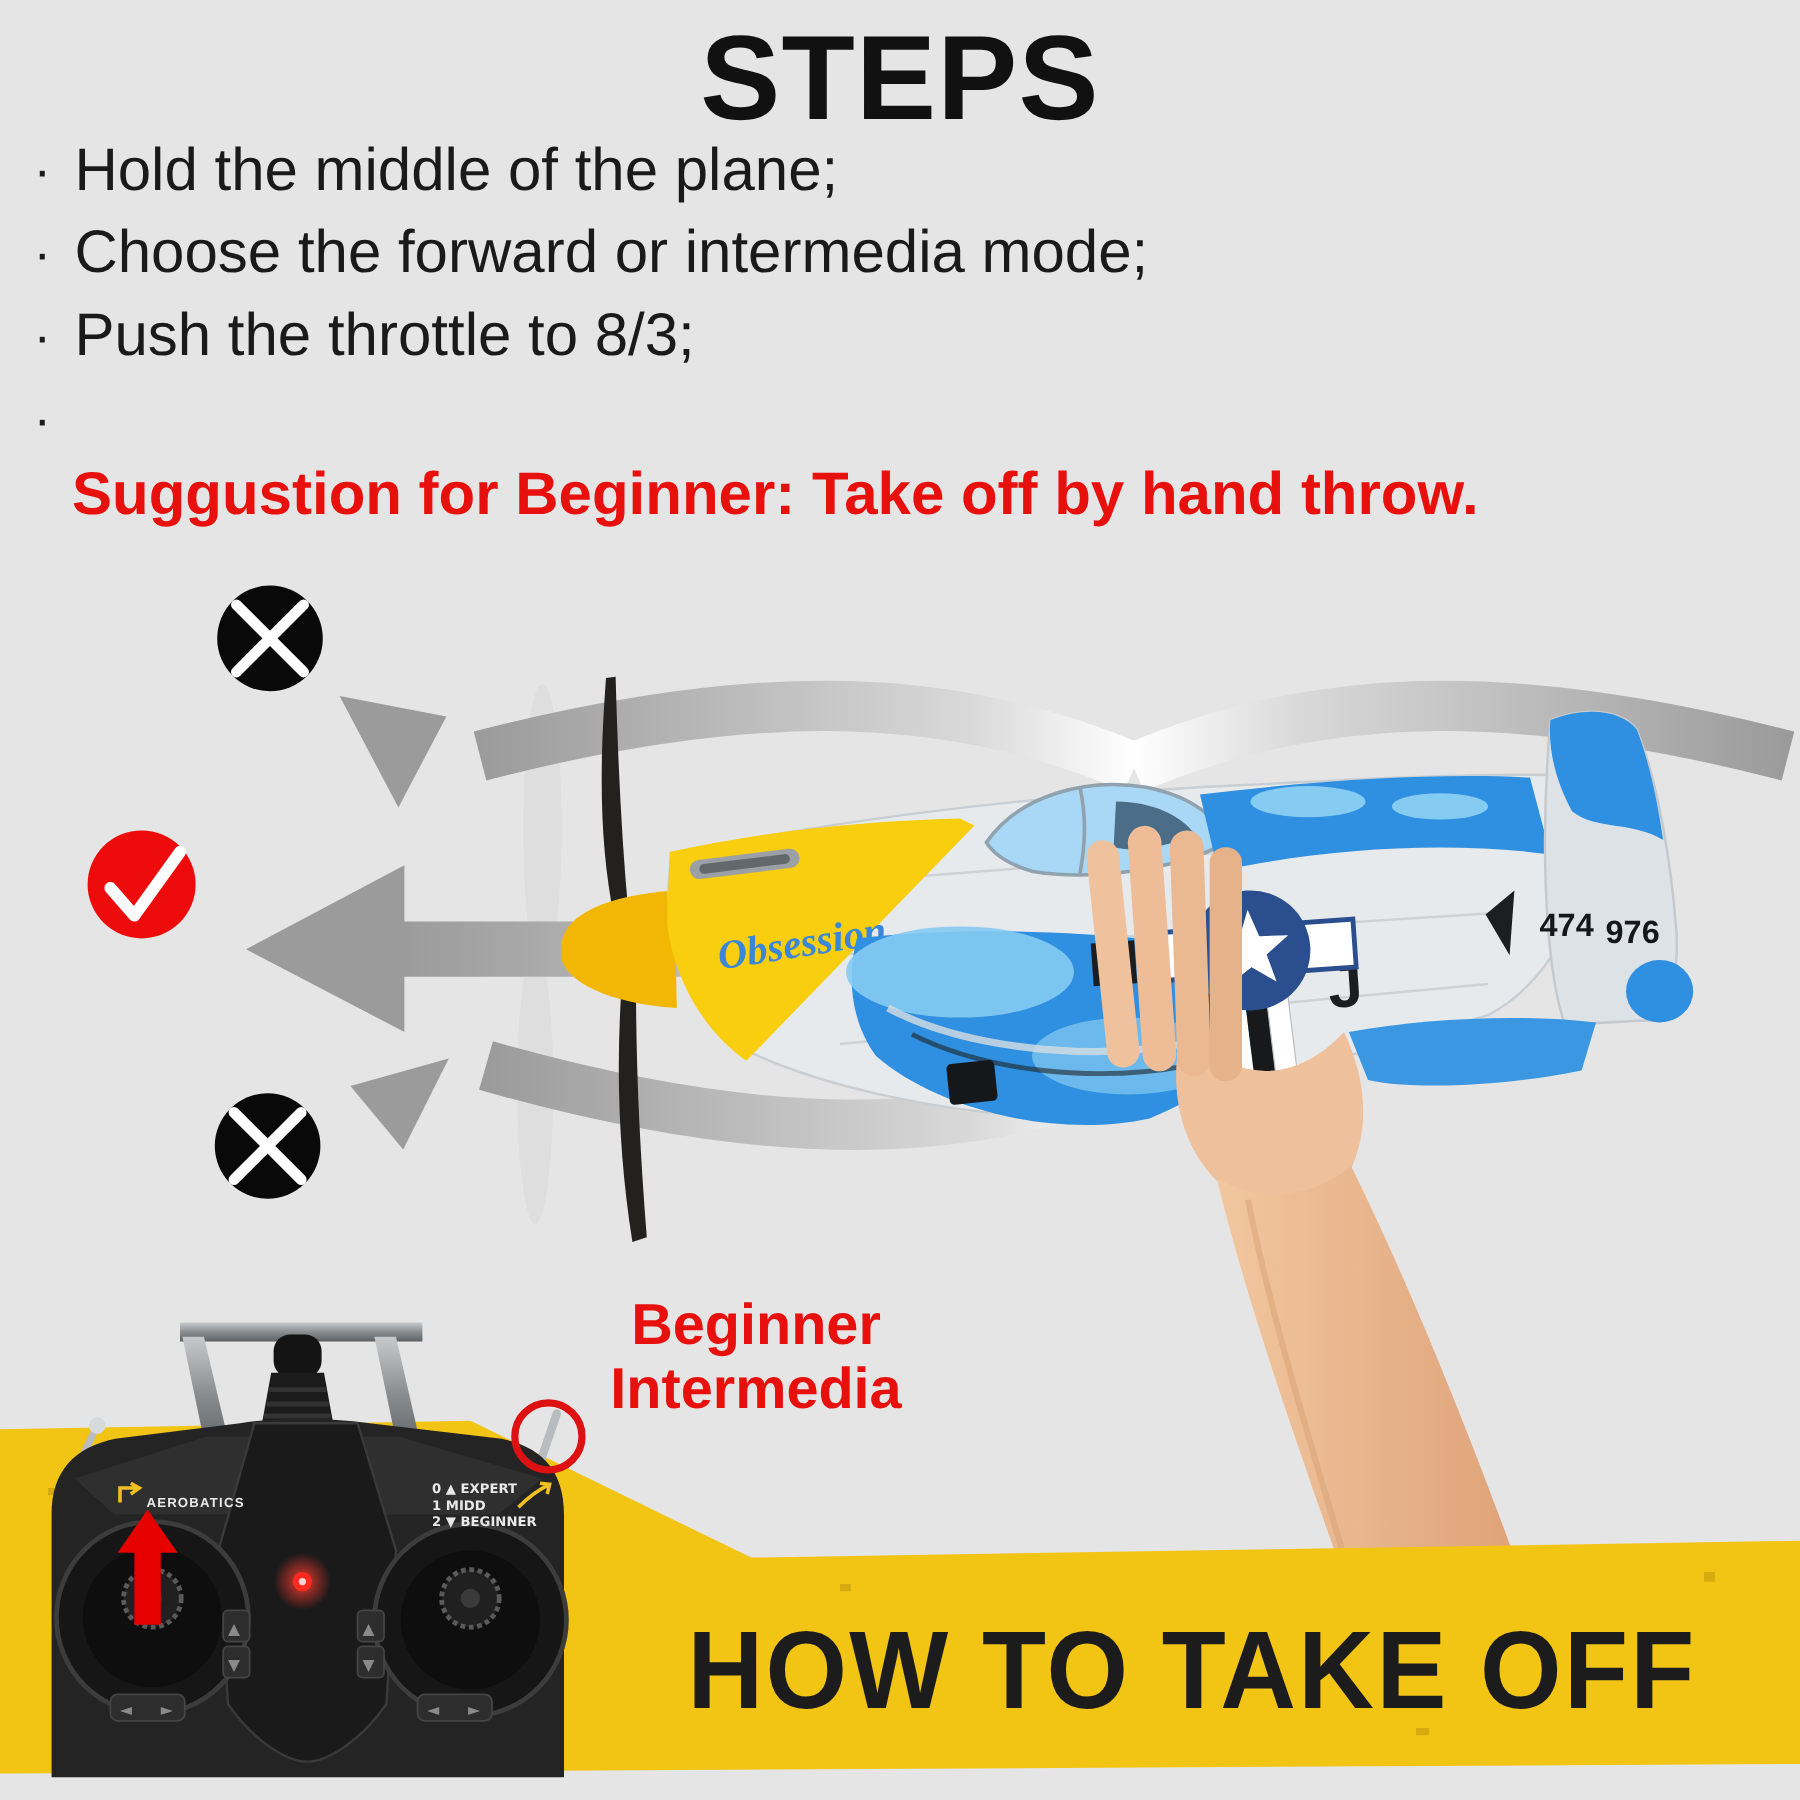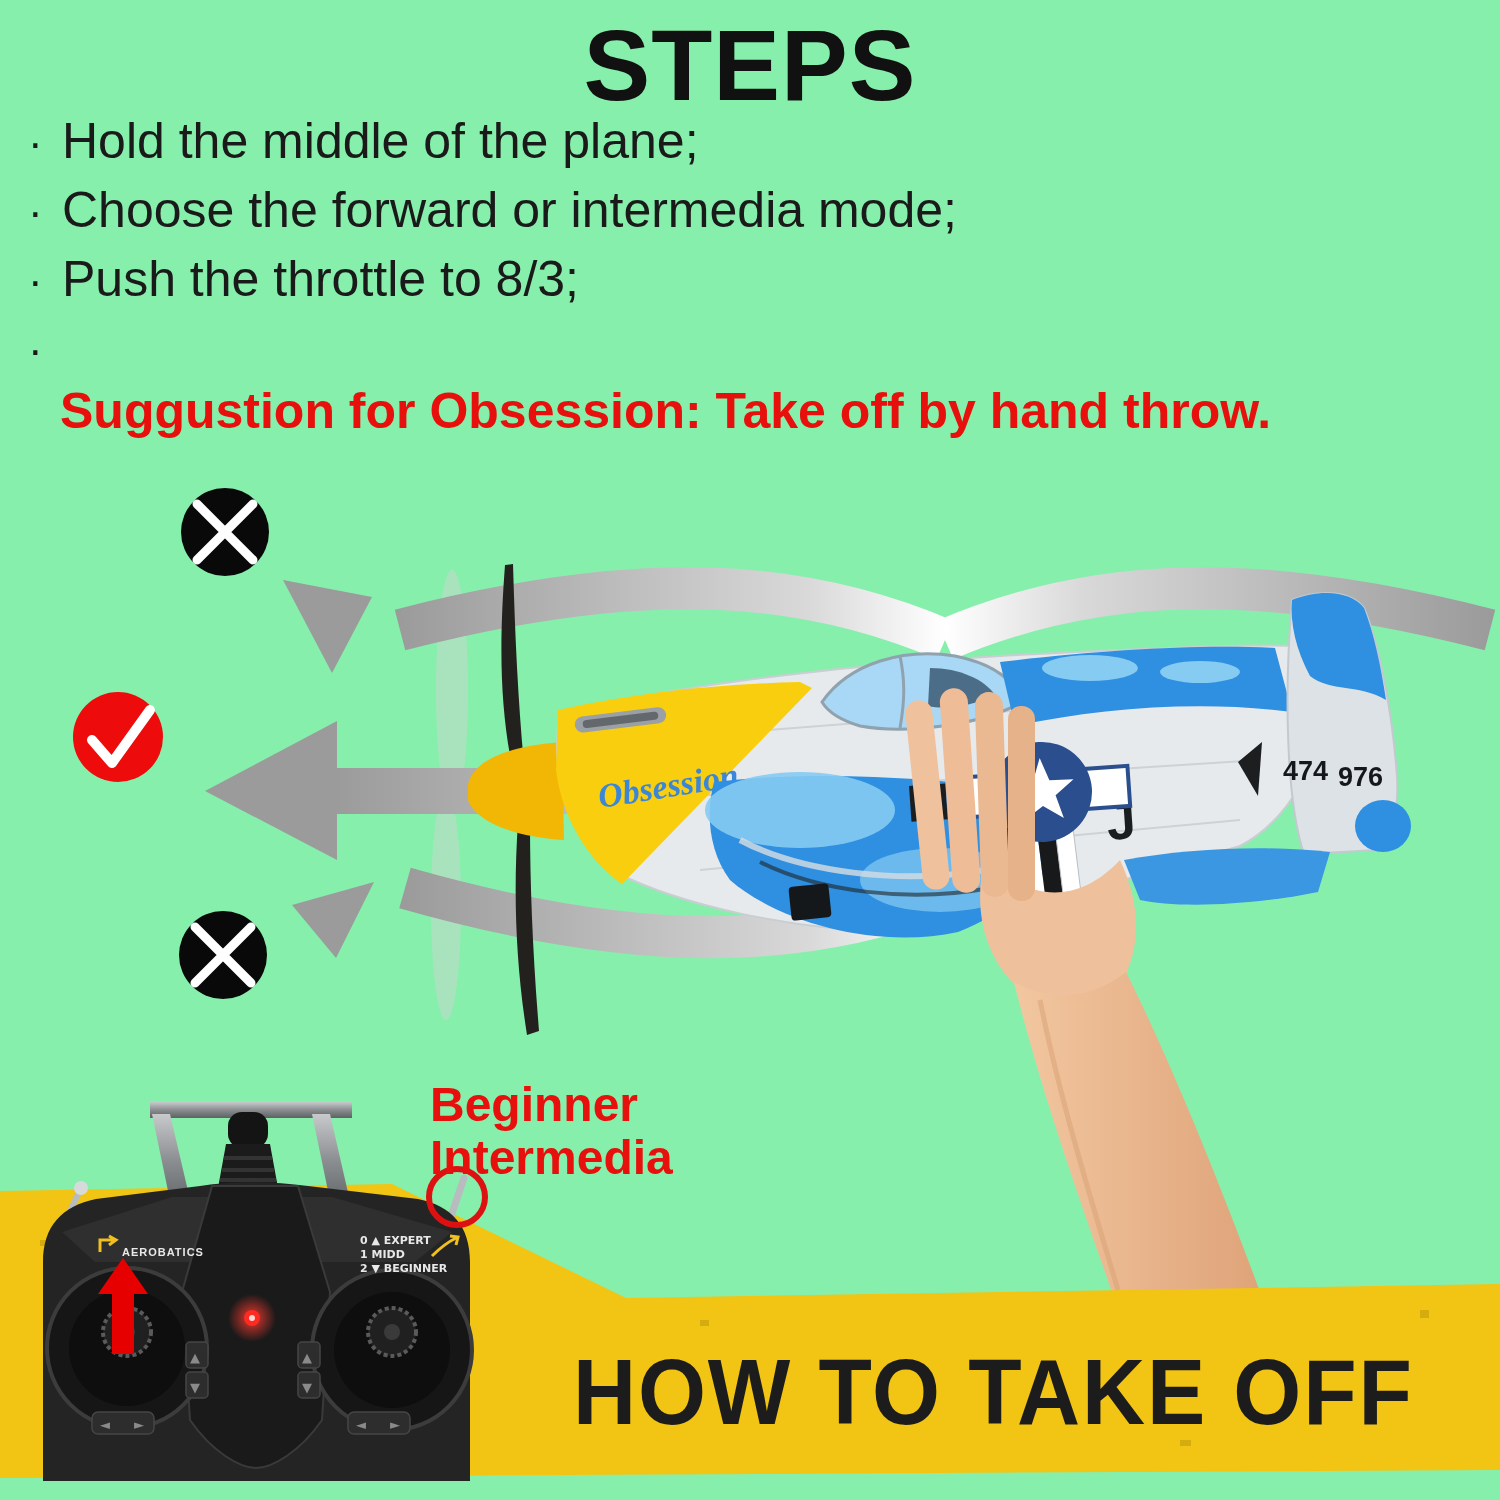--- a/index.html
+++ b/index.html
@@ -1,25 +1,25 @@
 <!DOCTYPE html>
 <html><head>
 <meta charset="utf-8">
 <style>
   html,body{margin:0;padding:0;background:#ffffff;}
-  #page{position:relative;width:1500px;height:1500px;background:#86efac;overflow:hidden;
+  #page{position:relative;width:1500px;height:1500px;background:#e5e5e5;overflow:hidden;
         font-family:"Liberation Sans",sans-serif;}
   .abs{position:absolute;}
   #title{top:8px;left:0;width:1500px;text-align:center;font-size:100px;font-weight:bold;
          color:#111;letter-spacing:1px;z-index:6;}
   #steps{top:112px;left:28px;z-index:6;}
   .step-row{display:flex;align-items:flex-start;height:69px;font-size:50px;color:#1a1a1a;}
   .step-bullet{width:34px;font-size:44px;line-height:62px;color:#1a1a1a;}
   #suggestion{top:382px;left:60px;font-size:50px;font-weight:bold;color:#e8100c;z-index:6;white-space:nowrap;}
-  #mode-callout{top:1078px;left:430px;width:400px;z-index:6;
+  #mode-callout{top:1078px;left:430px;width:400px;text-align:center;z-index:6;
                 font-size:48px;font-weight:bold;color:#e8100c;line-height:53px;}
   #banner-text{top:1345px;left:535px;width:965px;height:95px;line-height:95px;z-index:4;
                font-size:92px;font-weight:bold;color:#1c1c1c;letter-spacing:2px;white-space:nowrap;
                transform:scaleX(0.95);transform-origin:left center;text-align:center;}
   svg{display:block;}
   #scene{z-index:1;top:0;left:0;}
   #band{z-index:2;top:0;left:0;}
   #controller{z-index:3;top:0;left:0;}
   #annot{z-index:5;top:0;left:0;}
 </style>
@@ -41,21 +41,21 @@
     </div>
     <div class="step-row">
       <span class="step-bullet">·</span>
       <span>Push the throttle to 8/3;</span>
     </div>
     <div class="step-row">
       <span class="step-bullet">·</span>
     </div>
   </div>
 
-  <div id="suggestion" class="abs">Suggustion for Obsession: Take off by hand throw.</div>
+  <div id="suggestion" class="abs">Suggustion for Beginner: Take off by hand throw.</div>
 
   <svg id="scene" class="abs" width="1500" height="1500" viewBox="0 0 1500 1500">
     <defs>
       <linearGradient id="fade" x1="0" y1="0" x2="1" y2="0">
         <stop offset="0" stop-color="#9b9b9b"></stop>
           <stop offset="0.75" stop-color="#d9d9d9"></stop>
         <stop offset="1" stop-color="#ffffff"></stop>
       </linearGradient>
       <linearGradient id="skin" x1="0" y1="0" x2="1" y2="0">
         <stop offset="0" stop-color="#f2c7a0"></stop>

